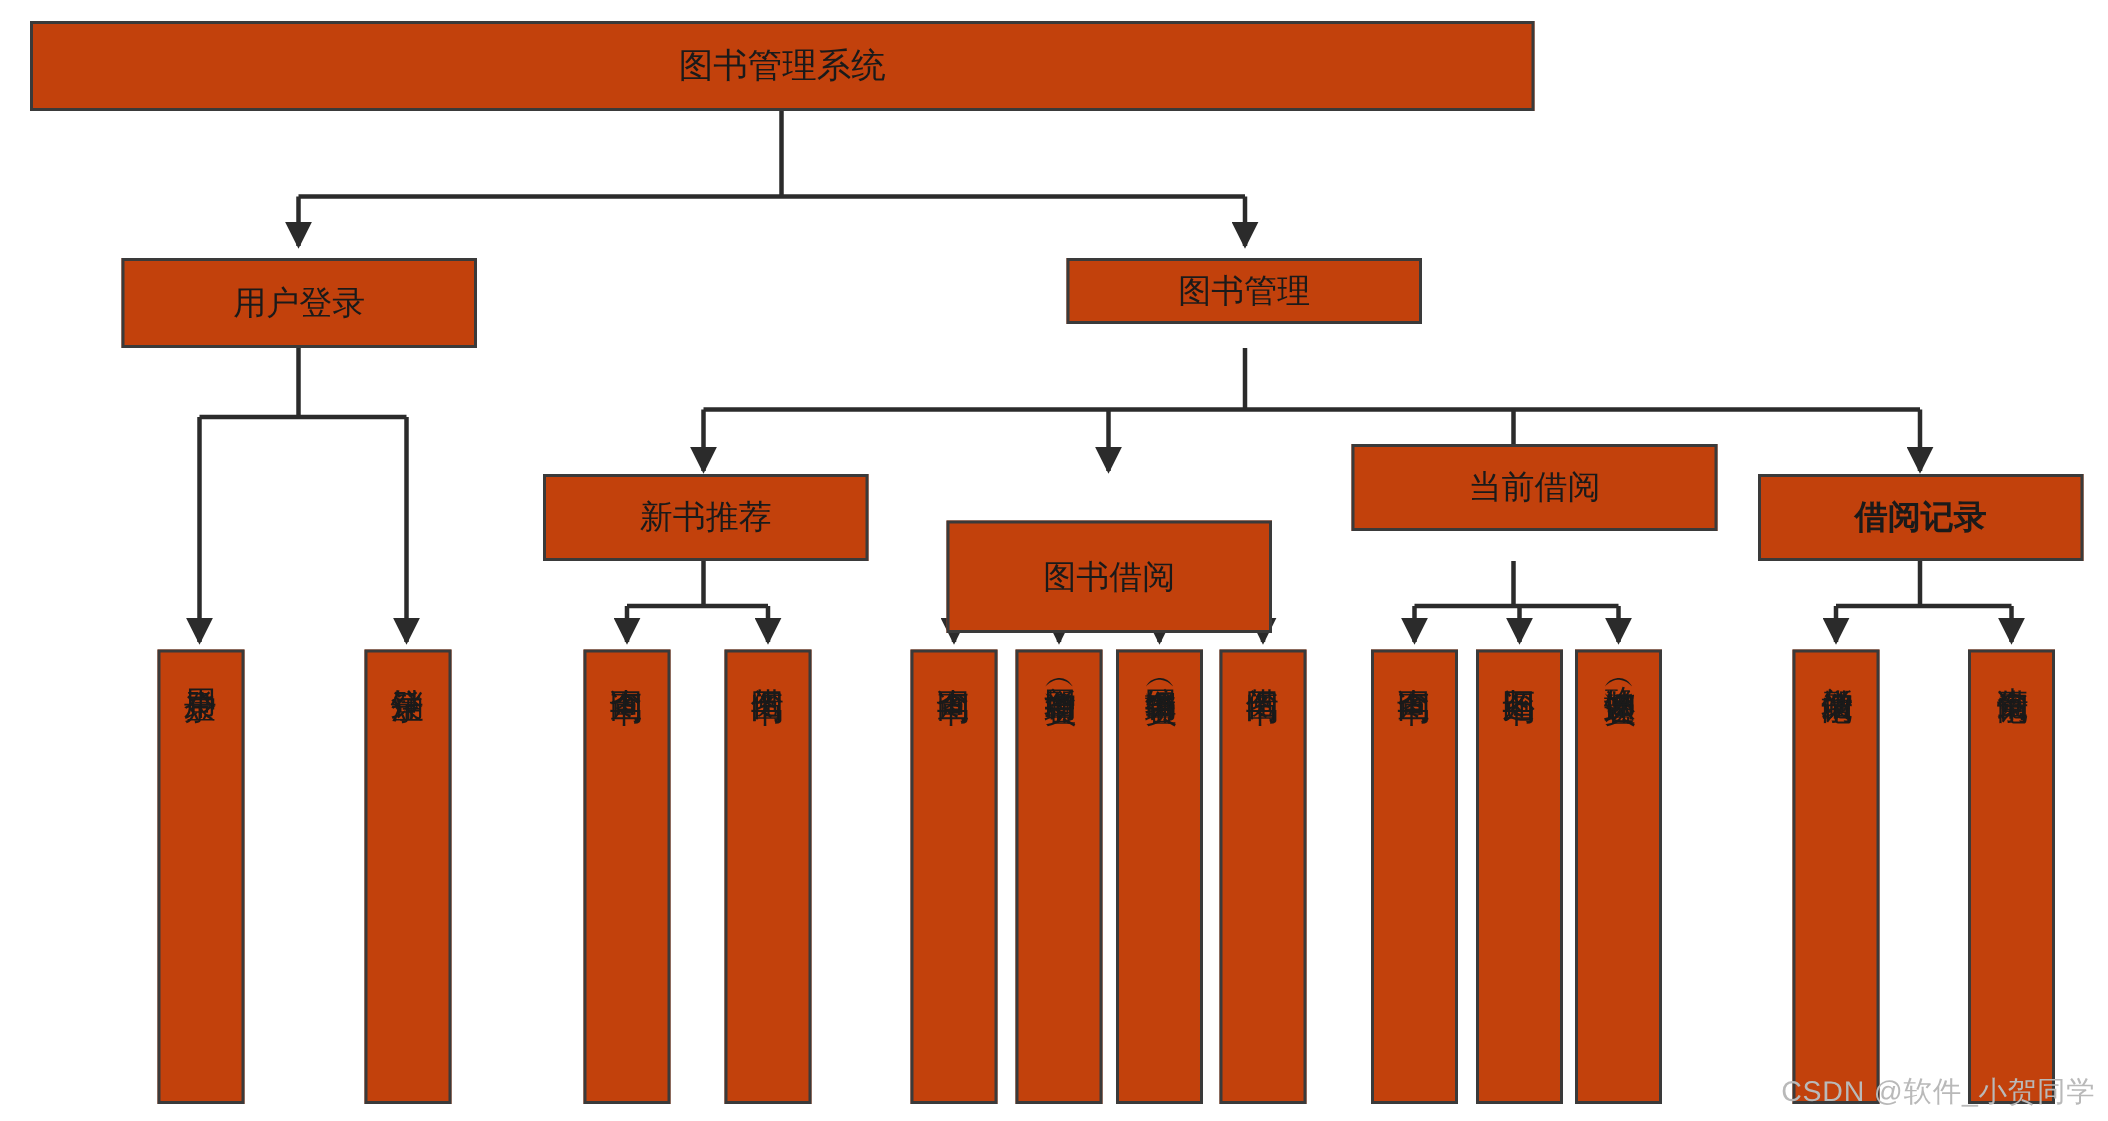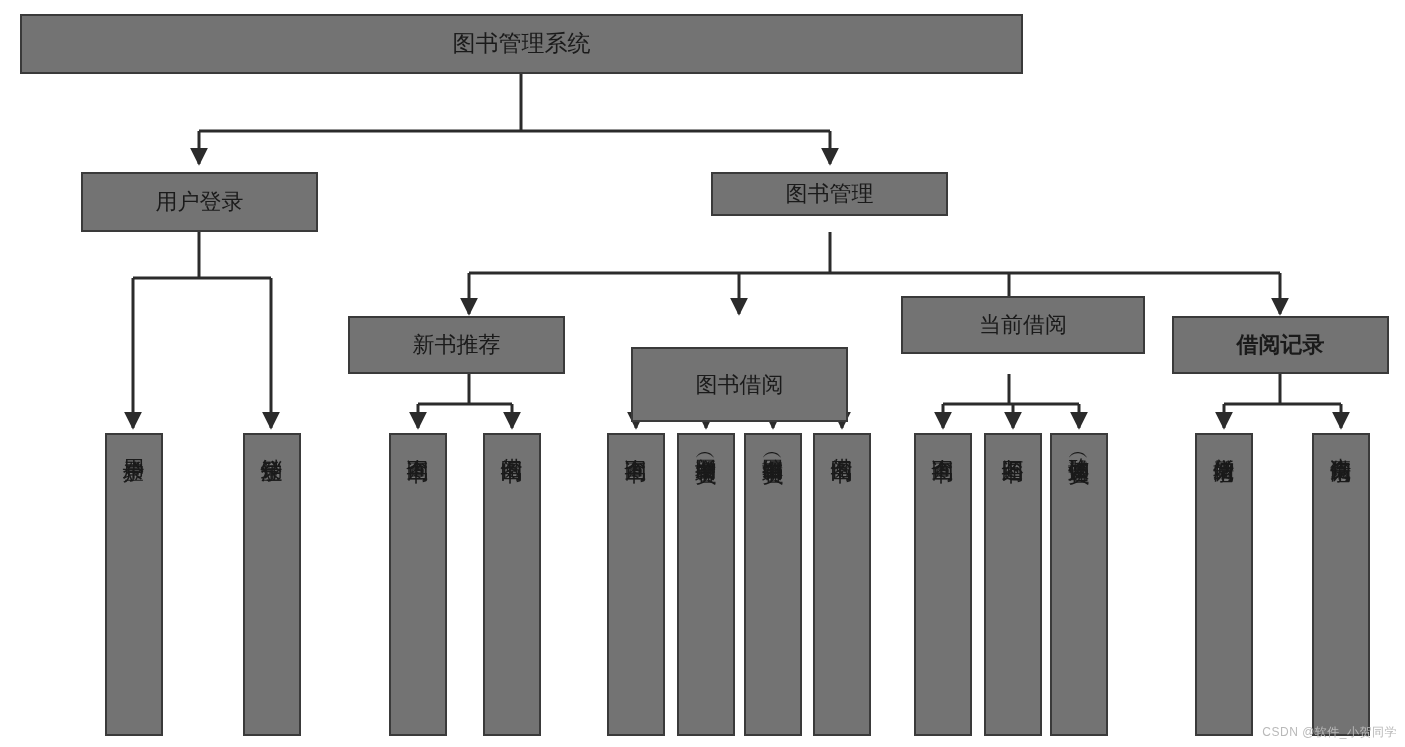--- a/index.html
+++ b/index.html
@@ -20,21 +20,21 @@
     position: absolute;
     left: 0;
     top: 0;
     width: 1405px;
     height: 747px;
     pointer-events: none;
   }
   .node {
     position: absolute;
     box-sizing: border-box;
-    background: #737373;
+    background: #c2410c;
     border: 2px solid #3a3a3a;
     display: flex;
     align-items: center;
     justify-content: center;
     color: #1a1a1a;
   }
   .node .label {
     text-align: center;
     line-height: 1.18;
     white-space: pre;
@@ -53,21 +53,21 @@
     text-orientation: upright;
     line-height: 1.32;
     letter-spacing: 1px;
     white-space: nowrap;
   }
   .node-leaf.tall .label { font-size: 21px; }
   #watermark {
     position: absolute;
     right: 8px;
     bottom: 6px;
-    font-size: 12px;
+    font-size: 19px;
     color: #b9b9b9;
     letter-spacing: 0.5px;
     white-space: nowrap;
   }
 </style>
 </head>
 <body>
 
 <div id="canvas">
 
@@ -125,21 +125,21 @@
     <span class="label">图书管理系统</span>
   </div>
 
   <div class="node node-l1" style="left:81px; top:172px; width:237px; height:60px;">
     <span class="label">用户登录</span>
   </div>
   <div class="node node-l1" style="left:711px; top:172px; width:237px; height:44px;">
     <span class="label">图书管理</span>
   </div>
 
-  <div class="node node-l2" style="left:348px; top:316px; width:217px; height:58px;">
+  <div class="node node-l2" style="left:362px; top:316px; width:217px; height:58px;">
     <span class="label">新书推荐</span>
   </div>
   <div class="node node-l2" style="left:631px; top:316px; width:217px; height:75px;margin-top:31px;">
     <span class="label">图书借阅</span>
   </div>
   <div class="node node-l2" style="left:901px; top:296px; width:244px; height:58px;">
     <span class="label">当前借阅</span>
   </div>
   <div class="node node-l2" style="left:1172px; top:316px; width:217px; height:58px;font-weight:bold;">
     <span class="label">借阅记录</span>

